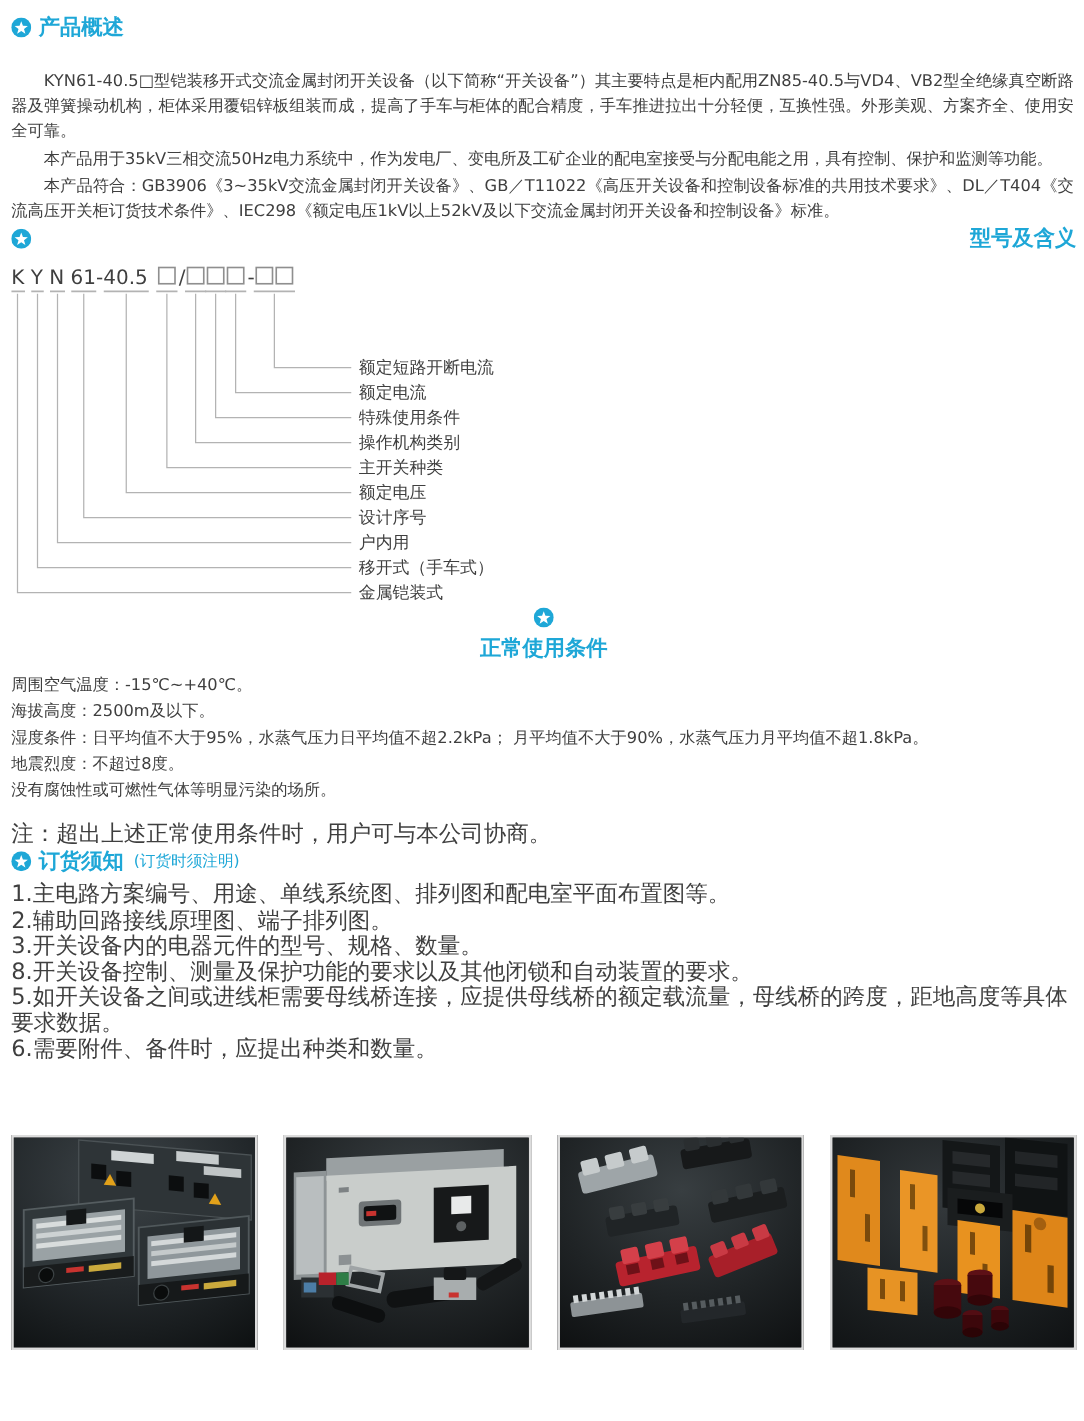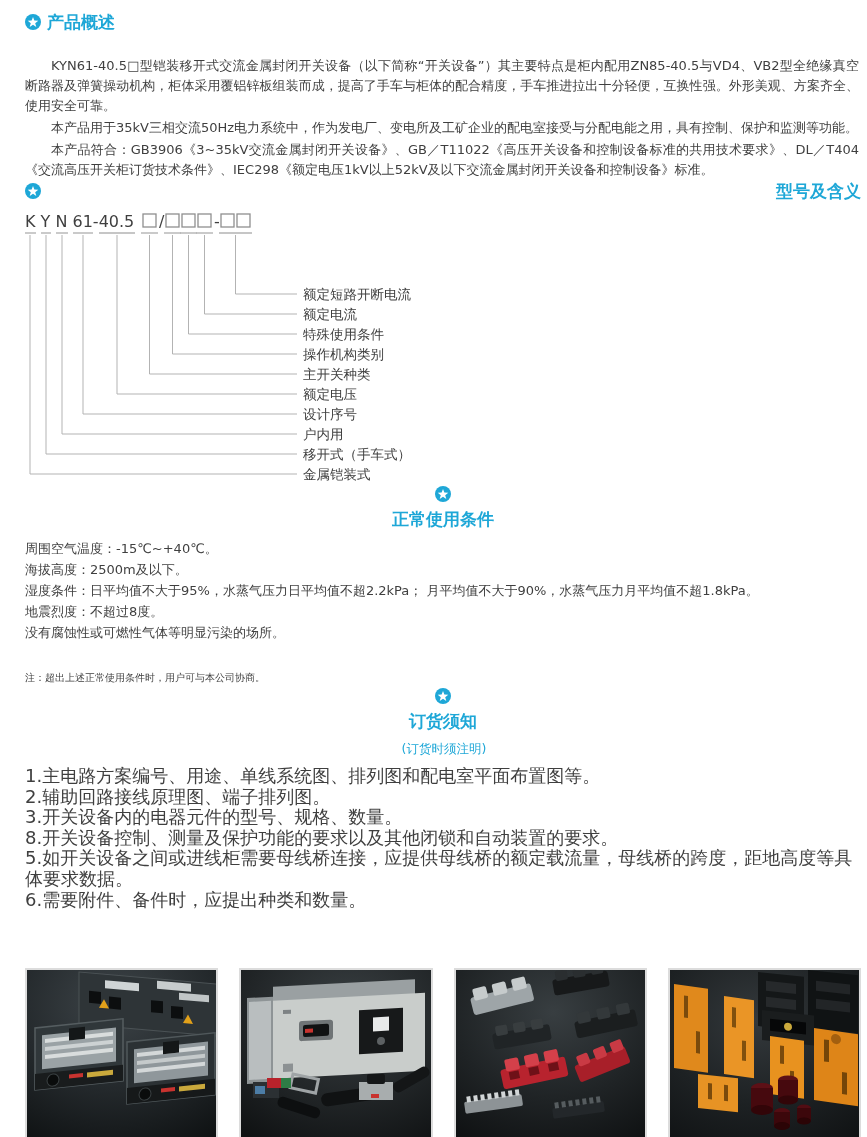--- a/index.html
+++ b/index.html
@@ -1,21 +1,21 @@
 <!DOCTYPE html>
 <html><head>
 <meta charset="utf-8">
 <style>
   html,body{margin:0;padding:0;}
   body{
     width:867px;height:1137px;background:#ffffff;overflow:hidden;
     font-family:"DejaVu Sans","Liberation Sans",sans-serif;
     color:#3f3f3f;
   }
-  .page{box-sizing:border-box;width:867px;height:1072px;padding:11px 6px 0 25px;}
+  .page{box-sizing:border-box;width:867px;height:1072px;padding:11px 6px 0 9px;}
   
   h2.sec{
     display:flex;align-items:center;gap:6px;margin:0;
     font-size:17px;font-weight:600;color:#1ea7d7;line-height:22px;
   }
   h2.sec .staricon{display:inline-flex;width:16px;height:16px;flex:0 0 16px;}
   h2.sec .sub{font-size:12.5px;font-weight:400;margin-left:2px;}
   
   .paragraphs{margin-top:23px;}
   .paragraphs p{
@@ -29,23 +29,23 @@
   .model-diagram text{fill:#3f3f3f;}
   .model-diagram .code{font-size:16px;}
   .model-diagram .lbl{font-size:13.5px;}
   .model-diagram .wire{stroke:#b3b3b3;stroke-width:1;fill:none;}
   .model-diagram .tick{stroke:#b3b3b3;stroke-width:1.4;}
   .model-diagram .box{fill:none;stroke:#8f8f8f;stroke-width:1.3;}
   
   .sec-cond{margin-top:24px;flex-direction:column;}
   .cond{margin-top:8px;}
   .cond .line{font-size:13px;line-height:21px;}
-  .cond .note{margin-top:24px;font-size:10px;line-height:21px;}
-  
-  .sec-order{margin-top:40px;flex-direction:column;}
+  .cond .note{margin-top:14px;font-size:18px;line-height:21px;}
+  
+  .sec-order{margin-top:40px;}
   .items{margin-top:6px;}
   .items .line{font-size:18px;line-height:20.6px;}
   
   .photos{margin-top:58px;display:flex;gap:21px;}
   .photos figure{
     margin:0;width:195px;height:168px;border:2px solid #dcdcdc;
     background:#17191b;overflow:hidden;
   }
   .photos svg{display:block;}
 </style>

